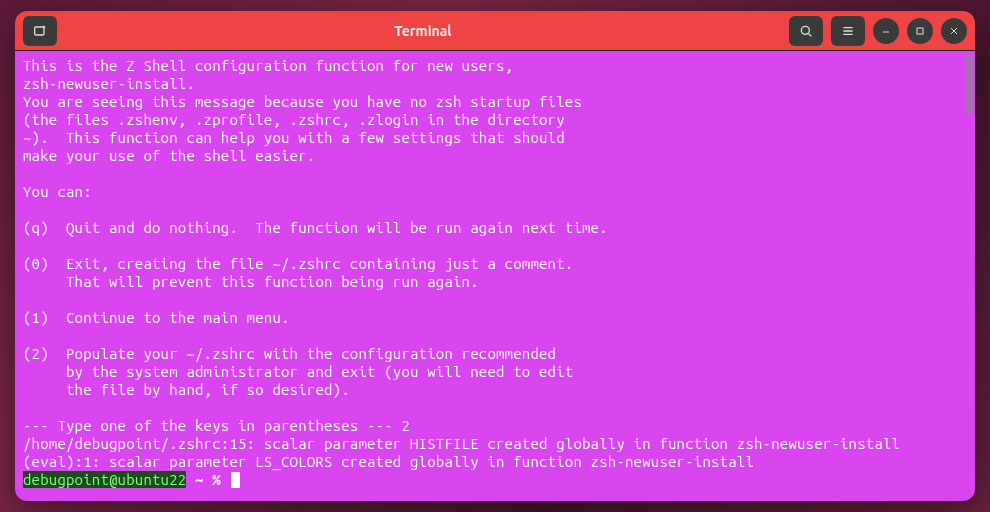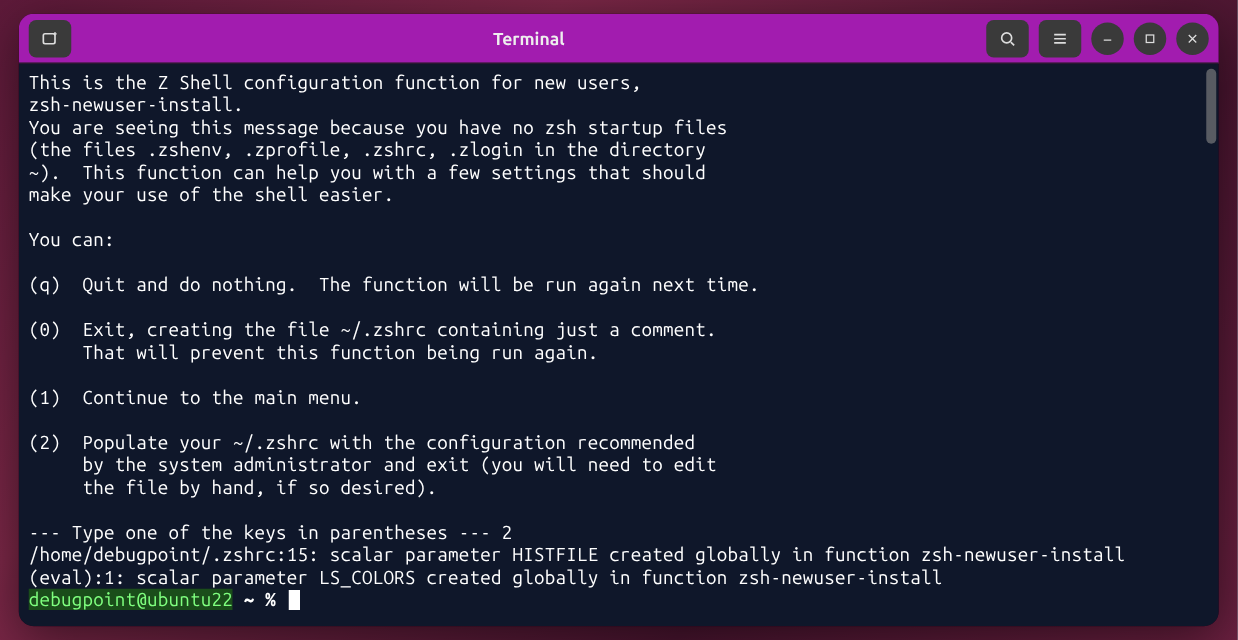--- a/index.html
+++ b/index.html
@@ -18,21 +18,21 @@
     height: 490px;
     background: #2c001e;
     border-radius: 12px;
     overflow: hidden;
     box-shadow: 0 8px 40px rgba(0,0,0,0.5);
     display: flex;
     flex-direction: column;
   }
   .titlebar {
     height: 40px;
-    background: #a21caf;
+    background: #ef4444;
     display: flex;
     align-items: center;
     padding: 0 8px;
     border-bottom: 1px solid #1a1a1a;
   }
   .tb-left { display: flex; gap: 6px; }
   .tb-btn {
     width: 34px;
     height: 30px;
     border-radius: 6px;
@@ -58,21 +58,21 @@
     border-radius: 50%;
     background: #3a3a3a;
     display: flex;
     align-items: center;
     justify-content: center;
     color: #ddd;
   }
   .win-btn svg { width: 12px; height: 12px; stroke: #ddd; fill: none; stroke-width: 2; }
   .terminal-body {
     flex: 1;
-    background: #0f172a;
+    background: #d946ef;
     padding: 6px 8px;
     overflow: hidden;
     position: relative;
   }
   .terminal-content {
     font-family: "Ubuntu Mono", "DejaVu Sans Mono", monospace;
     font-size: 15px;
     line-height: 18px;
     color: #ffffff;
     white-space: pre;

